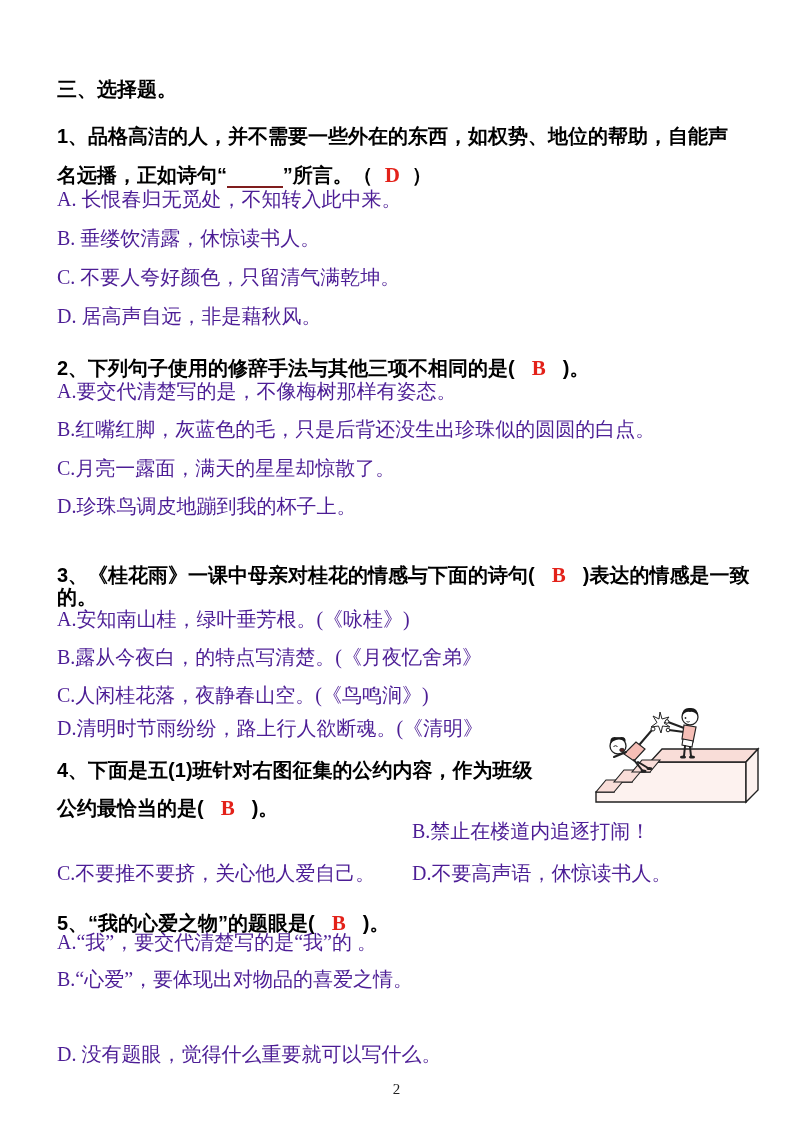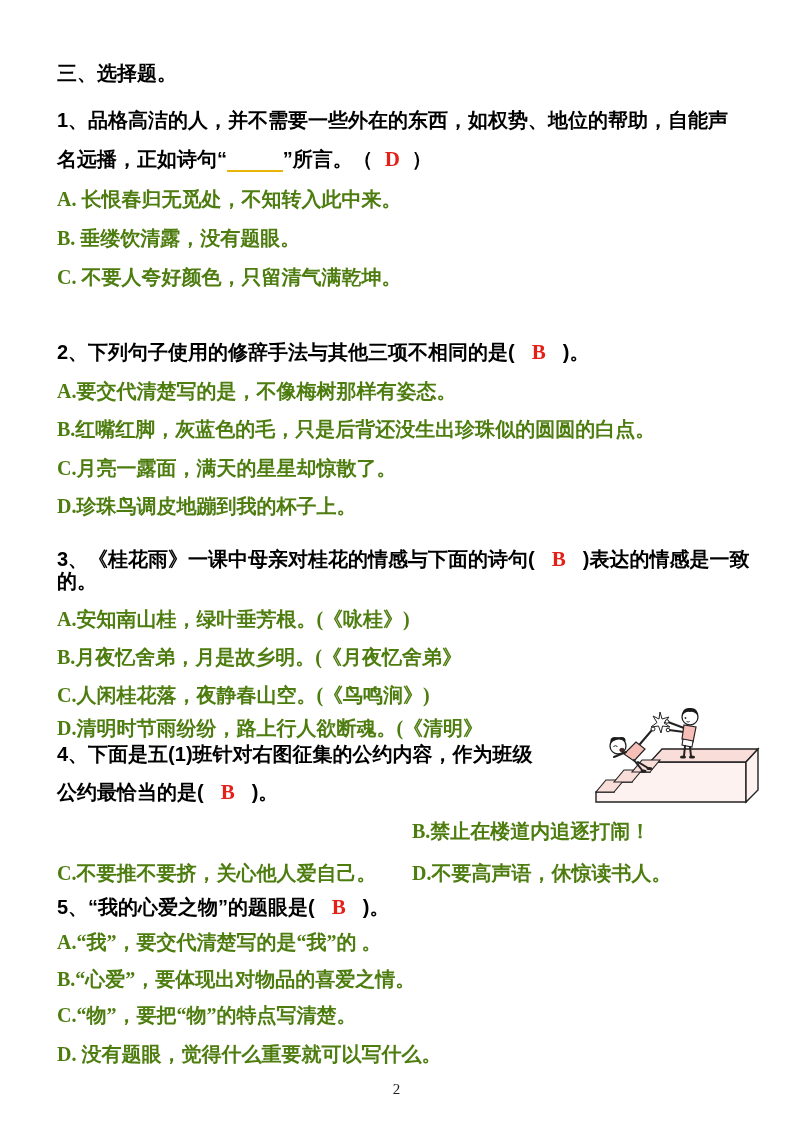--- a/index.html
+++ b/index.html
@@ -1,57 +1,58 @@
 <!DOCTYPE html>
 <html><head>
 <meta charset="utf-8">
 <style>
   html,body{margin:0;padding:0;background:#ffffff;}
   .sheet{position:relative;width:793px;height:1122px;background:#ffffff;overflow:hidden;
          font-size:20px;}
   .line{position:absolute;left:57px;white-space:nowrap;line-height:24px;}
-  .stem{font-family:"Liberation Sans","DejaVu Sans",sans-serif;font-weight:700;color:#000;}
-  .opt{font-family:"Liberation Serif","DejaVu Serif",serif;font-weight:700;color:#4d7c0f;}
+  .stem{font-family:"Liberation Sans","DejaVu Sans",sans-serif;font-weight:700;color:#000;margin-top:16px;}
+  .opt{font-family:"Liberation Serif","DejaVu Serif",serif;font-weight:400;color:#4c1d95;}
   .ans{color:#e32119;font-weight:700;font-family:"Liberation Serif","DejaVu Serif",serif;
        margin:0 17px;font-size:21px;}
   .ans.fw{margin:0 12px;}
-  .blank{color:transparent;border-bottom:2px solid #eab308;}
+  .blank{color:transparent;border-bottom:2px solid #7f1d1d;}
   .pagenum{position:absolute;left:0;top:1081px;width:793px;text-align:center;
            font-family:"Liberation Serif","DejaVu Serif",serif;font-size:15px;color:#222;}
   .illus{position:absolute;left:588px;top:704px;width:180px;height:104px;}
 </style>
 </head>
 <body>
 
 <div class="sheet">
 
   <div class="line stem" style="top:61px">三、选择题。</div>
 
   <div class="line stem" style="top:108px">1、品格高洁的人，并不需要一些外在的东西，如权势、地位的帮助，自能声</div>
   <div class="line stem" style="top:147px">
     <span>名远播，正如诗句“</span><span class="blank">_____</span><span>”所言。（</span><span class="ans fw">D</span><span>）</span>
   </div>
   <div class="line opt" style="top:187px">A. 长恨春归无觅处，不知转入此中来。</div>
-  <div class="line opt" style="top:226px">B. 垂缕饮清露，没有题眼。</div>
+  <div class="line opt" style="top:226px">B. 垂缕饮清露，休惊读书人。</div>
   <div class="line opt" style="top:265px">C. 不要人夸好颜色，只留清气满乾坤。</div>
+  <div class="line opt" style="top:304px">D. 居高声自远，非是藉秋风。</div>
 
   <div class="line stem" style="top:340px">
     <span>2、下列句子使用的修辞手法与其他三项不相同的是(</span><span class="ans">B</span><span>)。</span>
   </div>
   <div class="line opt" style="top:379px">A.要交代清楚写的是，不像梅树那样有姿态。</div>
   <div class="line opt" style="top:417px">B.红嘴红脚，灰蓝色的毛，只是后背还没生出珍珠似的圆圆的白点。</div>
   <div class="line opt" style="top:494px">D.珍珠鸟调皮地蹦到我的杯子上。</div>
   <div class="line opt" style="top:456px">C.月亮一露面，满天的星星却惊散了。</div>
 
   <div class="line stem" style="top:547px">
     <span>3、《桂花雨》一课中母亲对桂花的情感与下面的诗句(</span><span class="ans">B</span><span>)表达的情感是一致</span>
   </div>
   <div class="line stem" style="top:569px">的。</div>
   <div class="line opt" style="top:607px">A.安知南山桂，绿叶垂芳根。(《咏桂》)</div>
-  <div class="line opt" style="top:645px">B.月夜忆舍弟，月是故乡明。(《月夜忆舍弟》</div>
+  <div class="line opt" style="top:645px">B.露从今夜白，的特点写清楚。(《月夜忆舍弟》</div>
   <div class="line opt" style="top:683px">C.人闲桂花落，夜静春山空。(《鸟鸣涧》)</div>
   <div class="line opt" style="top:716px">D.清明时节雨纷纷，路上行人欲断魂。(《清明》</div>
 
   <div class="line stem" style="top:742px">4、下面是五(1)班针对右图征集的公约内容，作为班级</div>
   <div class="line stem" style="top:780px">
     <span>公约最恰当的是(</span><span class="ans">B</span><span>)。</span>
   </div>
   <div class="line opt" style="top:819px;left:412px">B.禁止在楼道内追逐打闹！</div>
   <div class="line opt" style="top:861px;left:57px">C.不要推不要挤，关心他人爱自己。</div>
   <div class="line opt" style="top:861px;left:412px">D.不要高声语，休惊读书人。</div>
@@ -98,17 +99,16 @@
       <circle cx="97.5" cy="14" r="0.9" fill="#222"></circle>
       <path d="M98.5,17.5 q1.6,1.2 3.2,0" stroke="#222" stroke-width="0.9" fill="none"></path>
     </g>
   </svg>
 
   <div class="line stem" style="top:895px">
     <span>5、“我的心爱之物”的题眼是(</span><span class="ans">B</span><span>)。</span>
   </div>
   <div class="line opt" style="top:930px">A.“我”，要交代清楚写的是“我”的 。</div>
   <div class="line opt" style="top:967px">B.“心爱”，要体现出对物品的喜爱之情。</div>
-  <div class="line opt" style="top:1003px">C.“物”，要把“物”的特点写清楚。</div>
   <div class="line opt" style="top:1042px">D. 没有题眼，觉得什么重要就可以写什么。</div>
 
   <div class="pagenum">2</div>
 </div>
 
 </body></html>

